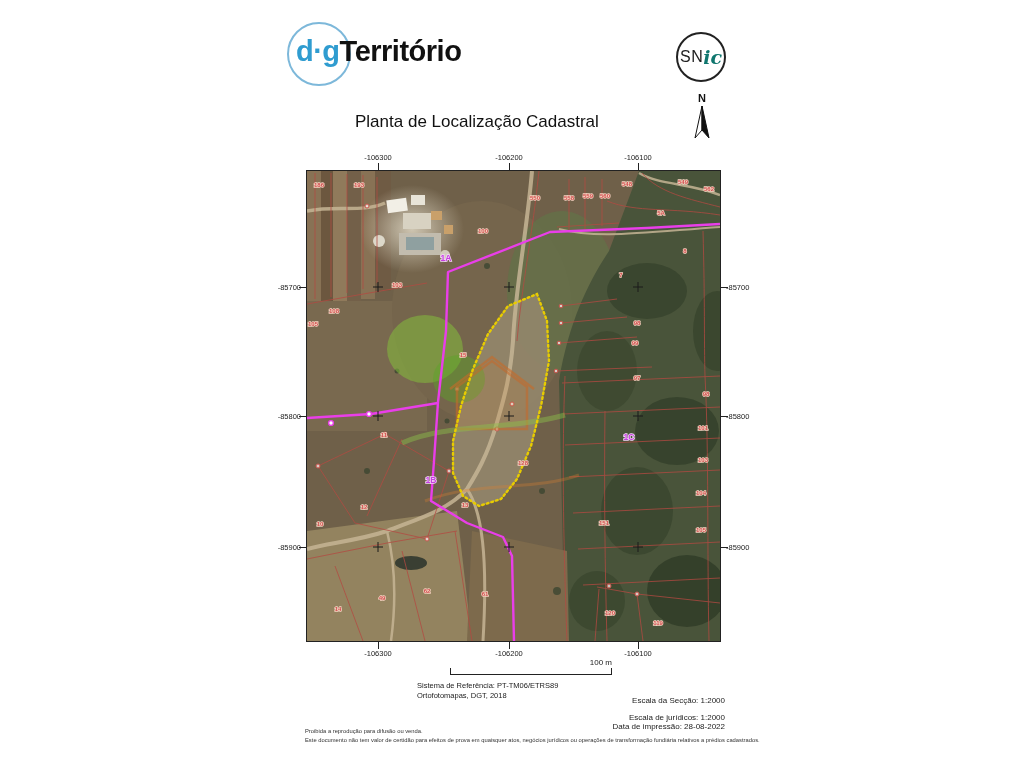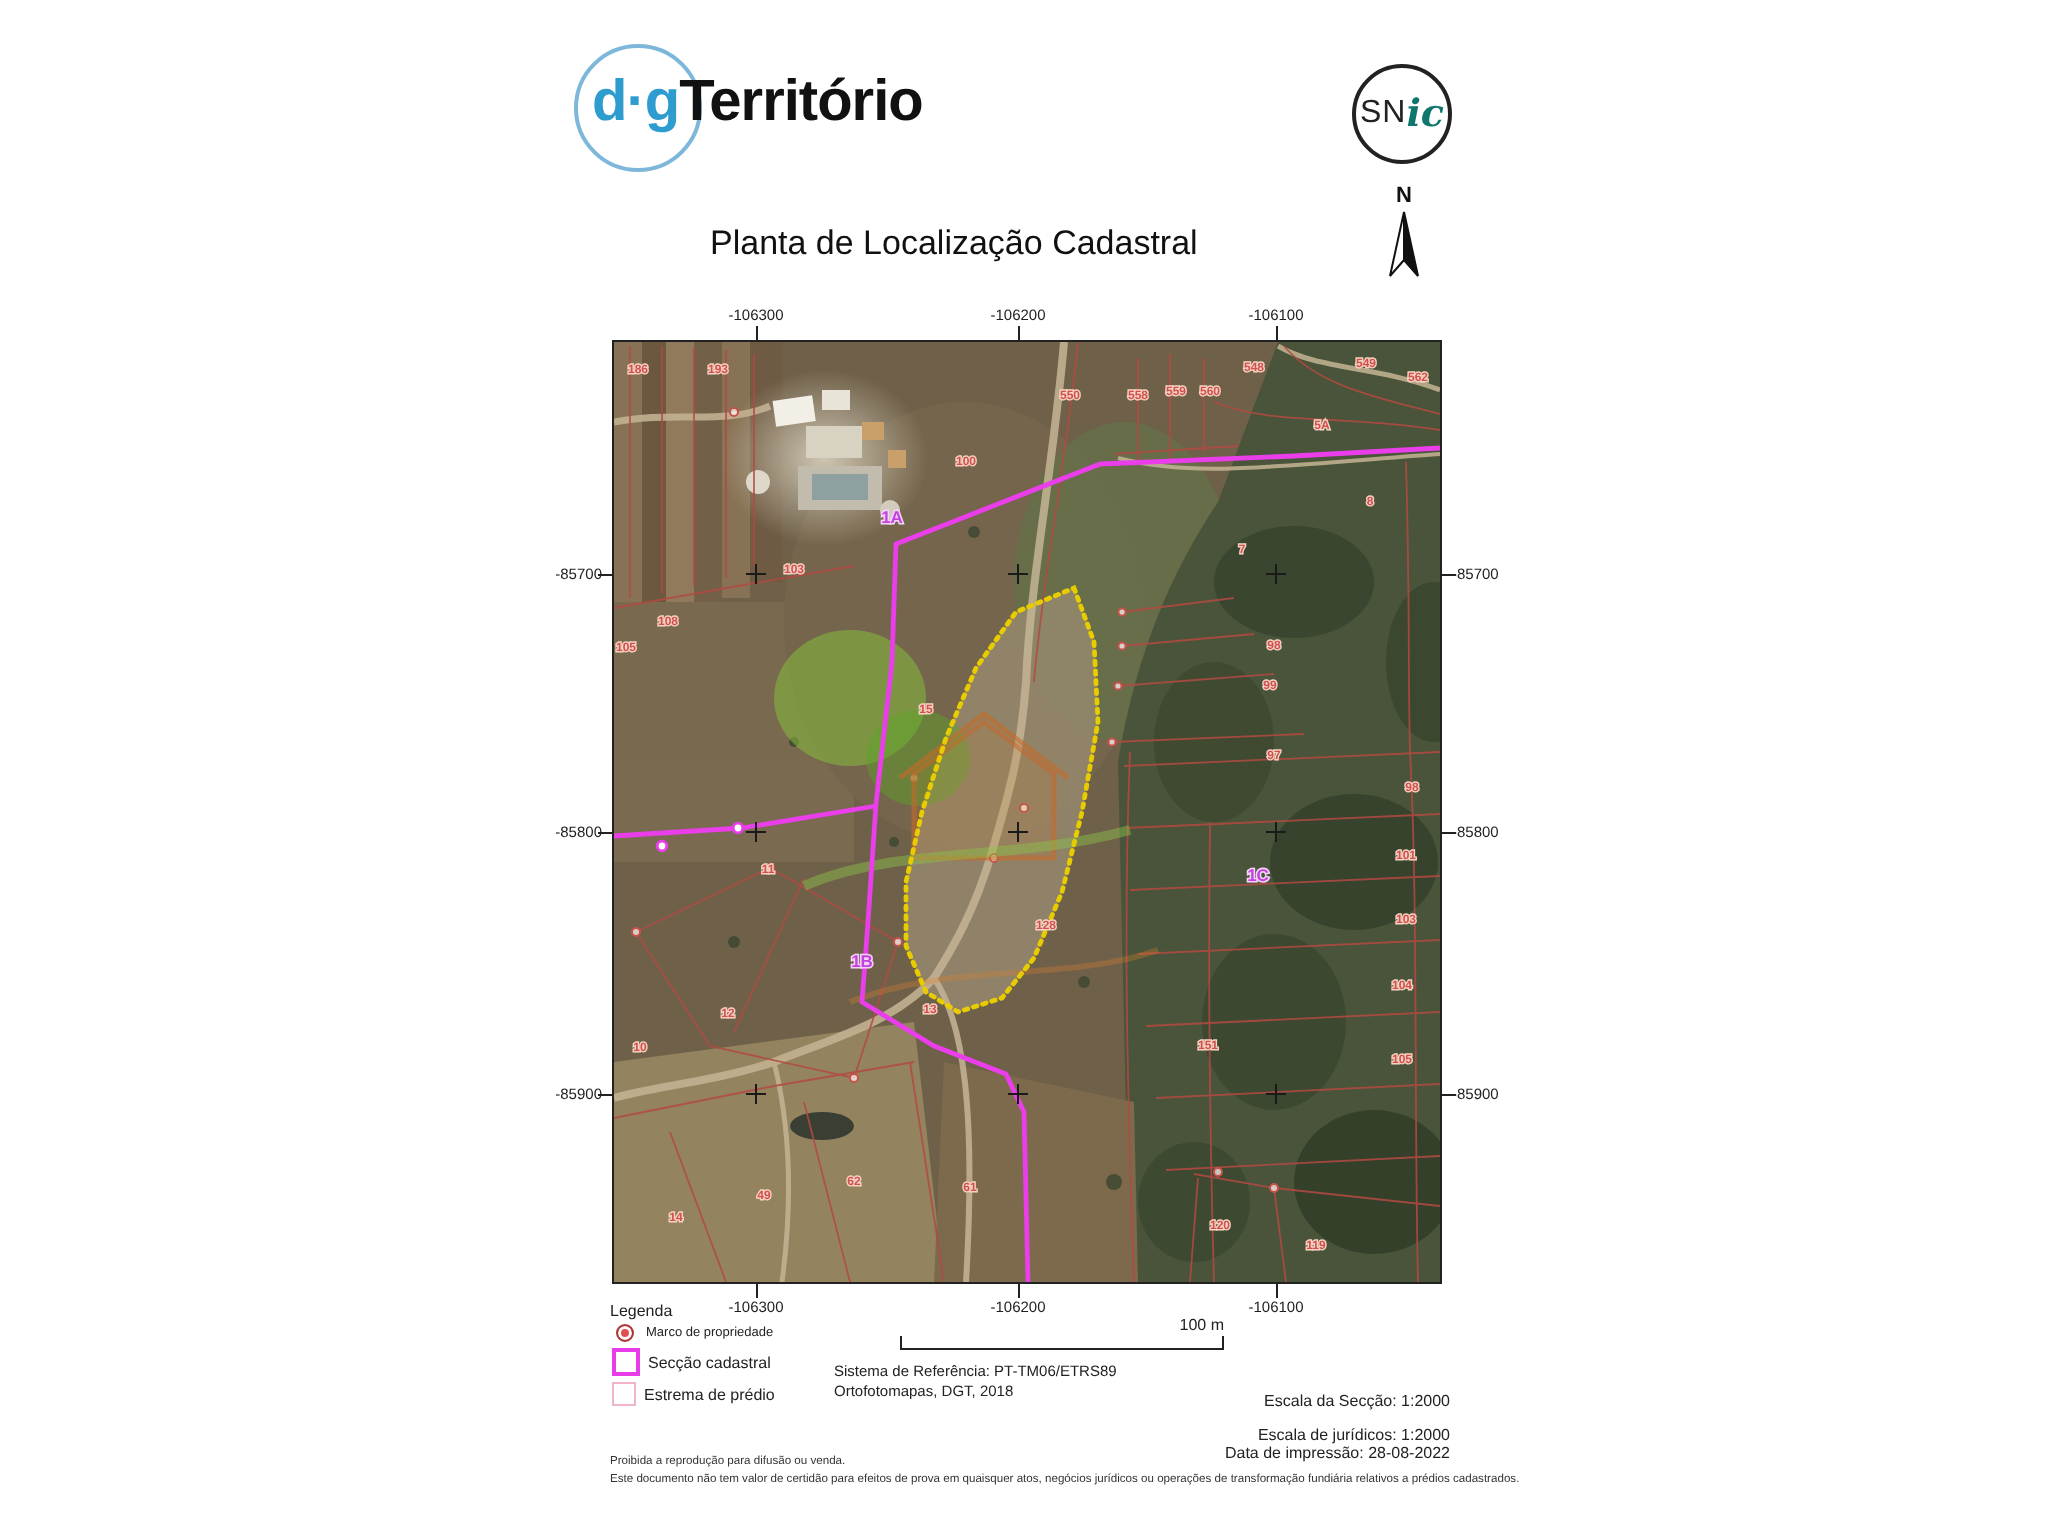--- a/index.html
+++ b/index.html
@@ -306,35 +306,20 @@
         <div class="tick v" style="top: 245px; right: -8px;"></div>
         <div class="ticklabel left" style="top: 245px;">-85800</div>
         <div class="ticklabel right" style="top: 245px;">-85800</div>
         <div class="tick v" style="top: 376px; left: -8px;"></div>
         <div class="tick v" style="top: 376px; right: -8px;"></div>
         <div class="ticklabel left" style="top: 376px;">-85900</div>
         <div class="ticklabel right" style="top: 376px;">-85900</div>
       </div>
   </div>
 
-  <div class="legend">
-    <div class="legend-title">Legenda</div>
-    <div class="legend-item">
-      <span class="li-marco"></span>
-      <span class="lab1">Marco de propriedade</span>
-    </div>
-    <div class="legend-item">
-      <span class="li-sec"></span>
-      <span class="lab2">Secção cadastral</span>
-    </div>
-    <div class="legend-item">
-      <span class="li-est"></span>
-      <span class="lab2">Estrema de prédio</span>
-    </div>
-  </div>
 
   <div class="scalebar">
     <div class="sb-label">100 m</div>
     <div class="sb-bar"></div>
   </div>
   <div class="refsys">
     <div>Sistema de Referência: PT-TM06/ETRS89</div>
     <div>Ortofotomapas, DGT, 2018</div>
   </div>
 

